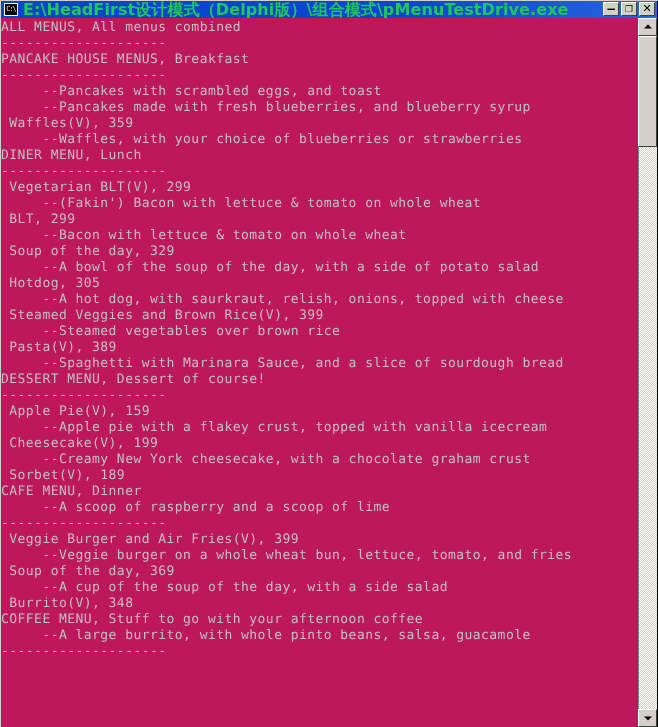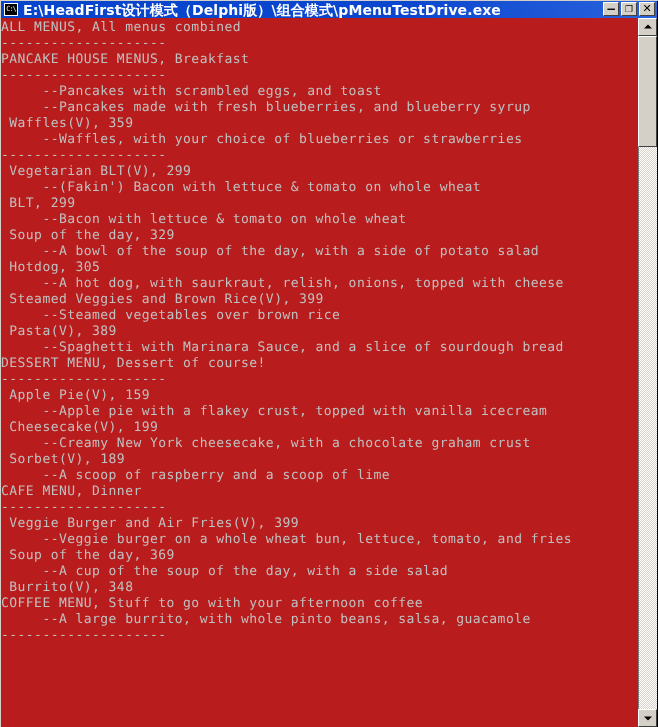--- a/index.html
+++ b/index.html
@@ -72,23 +72,23 @@
     letter-spacing: -1px;
     overflow: hidden;
   }
 
   .title-text {
     position: absolute;
     left: 22px;
     top: 1px;
     height: 16px;
     line-height: 16px;
-    color: #ffffff;
+    color: #22c55e;
     font-family: "DejaVu Sans", "Liberation Sans", sans-serif;
-    font-size: 14px;
+    font-size: 16px;
     font-weight: bold;
     white-space: nowrap;
     letter-spacing: 0.1px;
   }
 
   .titlebar-buttons {
     position: absolute;
     right: 2px;
     top: 1px;
     display: flex;
@@ -122,21 +122,21 @@
   .tbtn.min .glyph { line-height: 9px; top: 2px; font-size: 12px; }
   .tbtn.close .glyph { font-size: 11px; line-height: 12px; }
 
   
   .console {
     position: absolute;
     left: 1px;
     top: 18px;
     width: 637px;
     height: 709px;
-    background: #b91c1c;
+    background: #be185d;
     overflow: hidden;
   }
   .console-lines {
     position: absolute;
     left: 0;
     top: 2px;
     width: 637px;
   }
   .cline {
     color: #c0c0c0;
@@ -245,42 +245,43 @@
   <div class="console">
     <div class="console-lines" id="console-lines">
         <div class="cline">ALL MENUS, All menus combined</div>
         <div class="cline">--------------------</div>
         <div class="cline">PANCAKE HOUSE MENUS, Breakfast</div>
         <div class="cline">--------------------</div>
         <div class="cline">     --Pancakes with scrambled eggs, and toast</div>
         <div class="cline">     --Pancakes made with fresh blueberries, and blueberry syrup</div>
         <div class="cline"> Waffles(V), 359</div>
         <div class="cline">     --Waffles, with your choice of blueberries or strawberries</div>
+        <div class="cline">DINER MENU, Lunch</div>
         <div class="cline">--------------------</div>
         <div class="cline"> Vegetarian BLT(V), 299</div>
         <div class="cline">     --(Fakin') Bacon with lettuce &amp; tomato on whole wheat</div>
         <div class="cline"> BLT, 299</div>
         <div class="cline">     --Bacon with lettuce &amp; tomato on whole wheat</div>
         <div class="cline"> Soup of the day, 329</div>
         <div class="cline">     --A bowl of the soup of the day, with a side of potato salad</div>
         <div class="cline"> Hotdog, 305</div>
         <div class="cline">     --A hot dog, with saurkraut, relish, onions, topped with cheese</div>
         <div class="cline"> Steamed Veggies and Brown Rice(V), 399</div>
         <div class="cline">     --Steamed vegetables over brown rice</div>
         <div class="cline"> Pasta(V), 389</div>
         <div class="cline">     --Spaghetti with Marinara Sauce, and a slice of sourdough bread</div>
         <div class="cline">DESSERT MENU, Dessert of course!</div>
         <div class="cline">--------------------</div>
         <div class="cline"> Apple Pie(V), 159</div>
         <div class="cline">     --Apple pie with a flakey crust, topped with vanilla icecream</div>
         <div class="cline"> Cheesecake(V), 199</div>
         <div class="cline">     --Creamy New York cheesecake, with a chocolate graham crust</div>
         <div class="cline"> Sorbet(V), 189</div>
+        <div class="cline">CAFE MENU, Dinner</div>
         <div class="cline">     --A scoop of raspberry and a scoop of lime</div>
-        <div class="cline">CAFE MENU, Dinner</div>
         <div class="cline">--------------------</div>
         <div class="cline"> Veggie Burger and Air Fries(V), 399</div>
         <div class="cline">     --Veggie burger on a whole wheat bun, lettuce, tomato, and fries</div>
         <div class="cline"> Soup of the day, 369</div>
         <div class="cline">     --A cup of the soup of the day, with a side salad</div>
         <div class="cline"> Burrito(V), 348</div>
         <div class="cline">COFFEE MENU, Stuff to go with your afternoon coffee</div>
         <div class="cline">     --A large burrito, with whole pinto beans, salsa, guacamole</div>
         <div class="cline">--------------------</div>
       </div>

